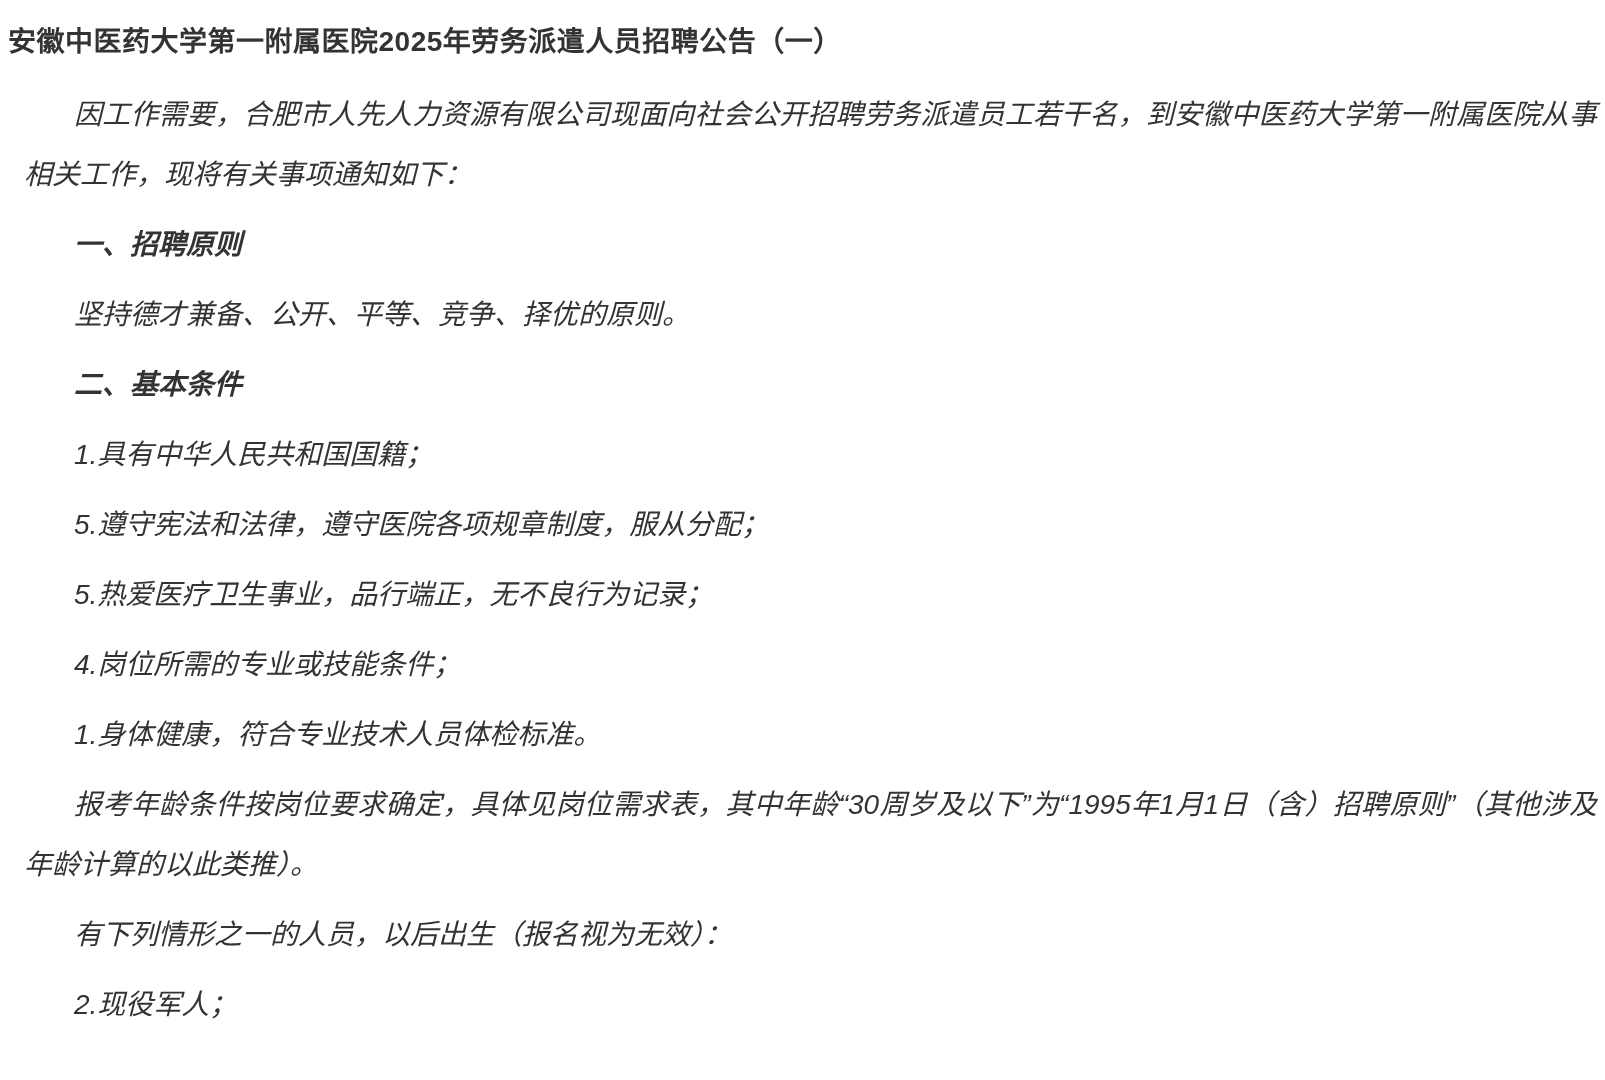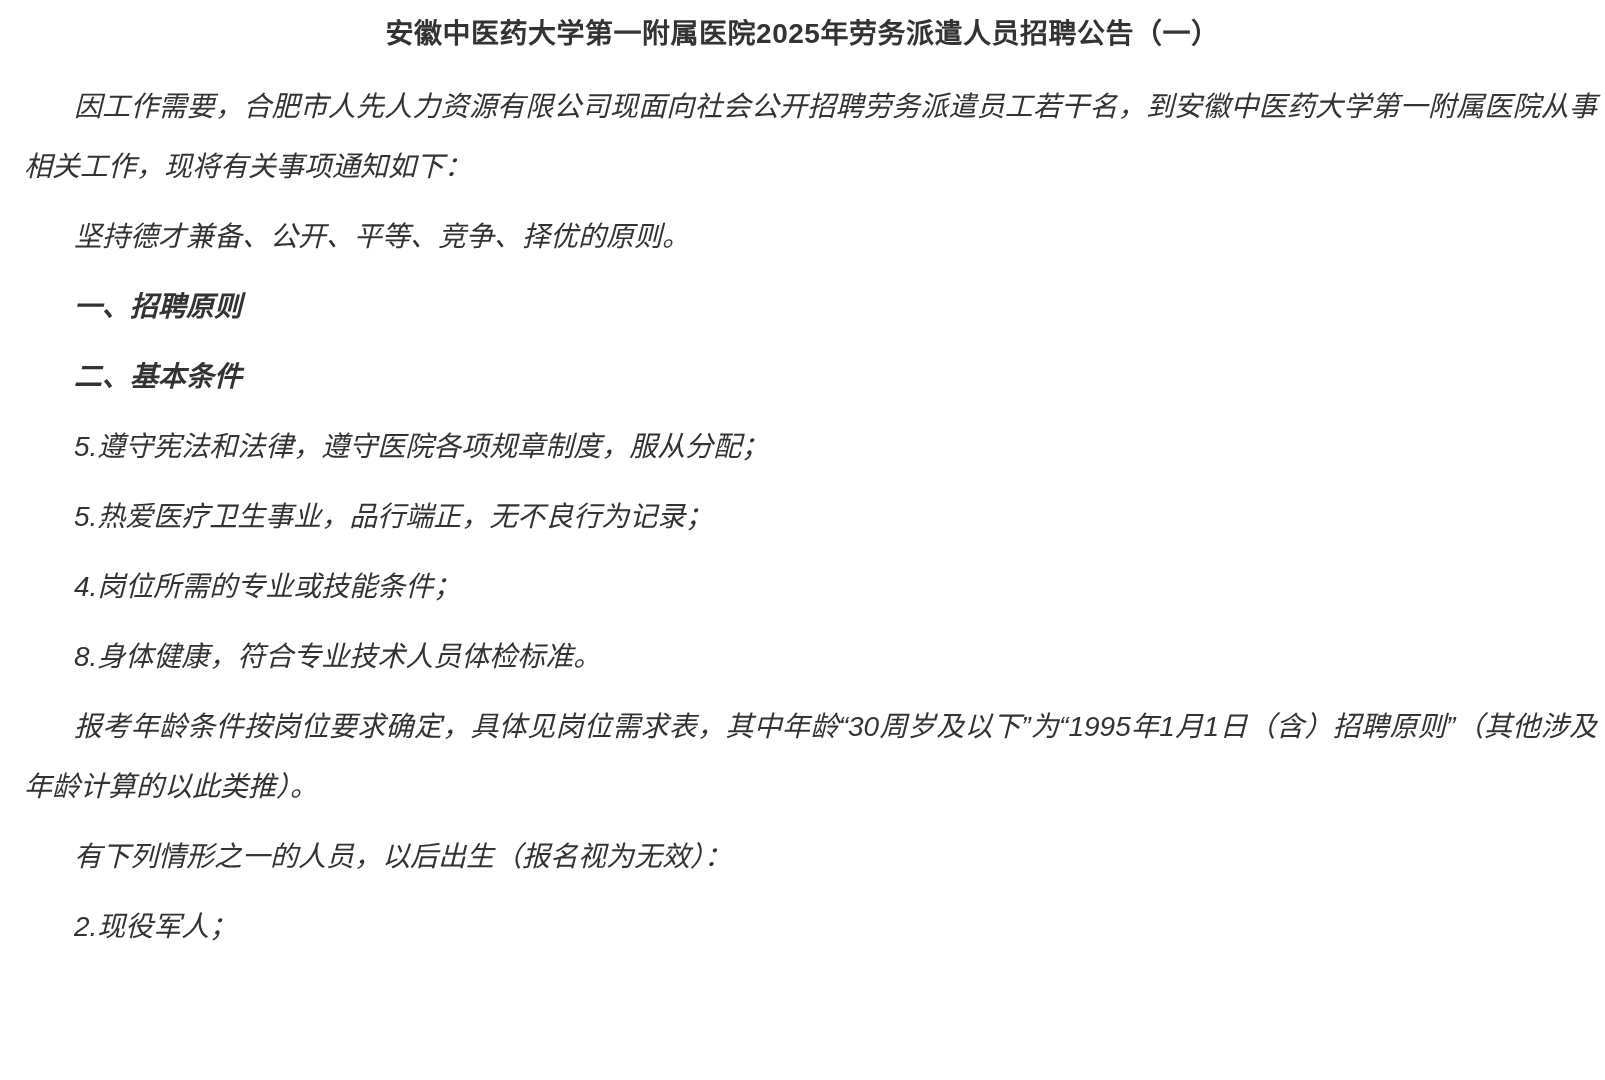--- a/index.html
+++ b/index.html
@@ -13,25 +13,25 @@
   .article {
     box-sizing: border-box;
     width: 1605px;
     padding: 0 8px;
     color: #333333;
     font-family: "Liberation Sans", "DejaVu Sans", sans-serif;
     font-size: 28px;
   }
   .article-title {
     margin: 0 0 25px 0;
-    padding-top: 16px;
+    padding-top: 24px;
     font-size: 28px;
     line-height: 36px;
     font-weight: 700;
-    text-align: center;
+    text-align: left;
     letter-spacing: 0.5px;
   }
   .block {
     margin: 0 0 10px 16px;
     line-height: 60px;
     text-indent: 50px;
     text-align: justify;
     font-style: italic;
   }
   .block.heading {
@@ -40,28 +40,29 @@
   }
 </style>
 </head>
 <body>
 
 <div class="article">
   <h1 class="article-title">安徽中医药大学第一附属医院2025年劳务派遣人员招聘公告（一）</h1>
 
   <p class="block">因工作需要，合肥市人先人力资源有限公司现面向社会公开招聘劳务派遣员工若干名，到安徽中医药大学第一附属医院从事相关工作，现将有关事项通知如下：</p>
 
+  <p class="block heading">一、招聘原则</p>
+
   <p class="block">坚持德才兼备、公开、平等、竞争、择优的原则。</p>
-
-  <p class="block heading">一、招聘原则</p>
 
   <p class="block heading">二、基本条件</p>
 
+  <p class="block">1.具有中华人民共和国国籍；</p>
   <p class="block">5.遵守宪法和法律，遵守医院各项规章制度，服从分配；</p>
   <p class="block">5.热爱医疗卫生事业，品行端正，无不良行为记录；</p>
   <p class="block">4.岗位所需的专业或技能条件；</p>
-  <p class="block">8.身体健康，符合专业技术人员体检标准。</p>
+  <p class="block">1.身体健康，符合专业技术人员体检标准。</p>
 
   <p class="block">报考年龄条件按岗位要求确定，具体见岗位需求表，其中年龄“30周岁及以下”为“1995年1月1日（含）招聘原则”（其他涉及年龄计算的以此类推）。</p>
 
   <p class="block">有下列情形之一的人员，以后出生（报名视为无效）：</p>
   <p class="block">2.现役军人；</p>
 </div>
 
 </body></html>

